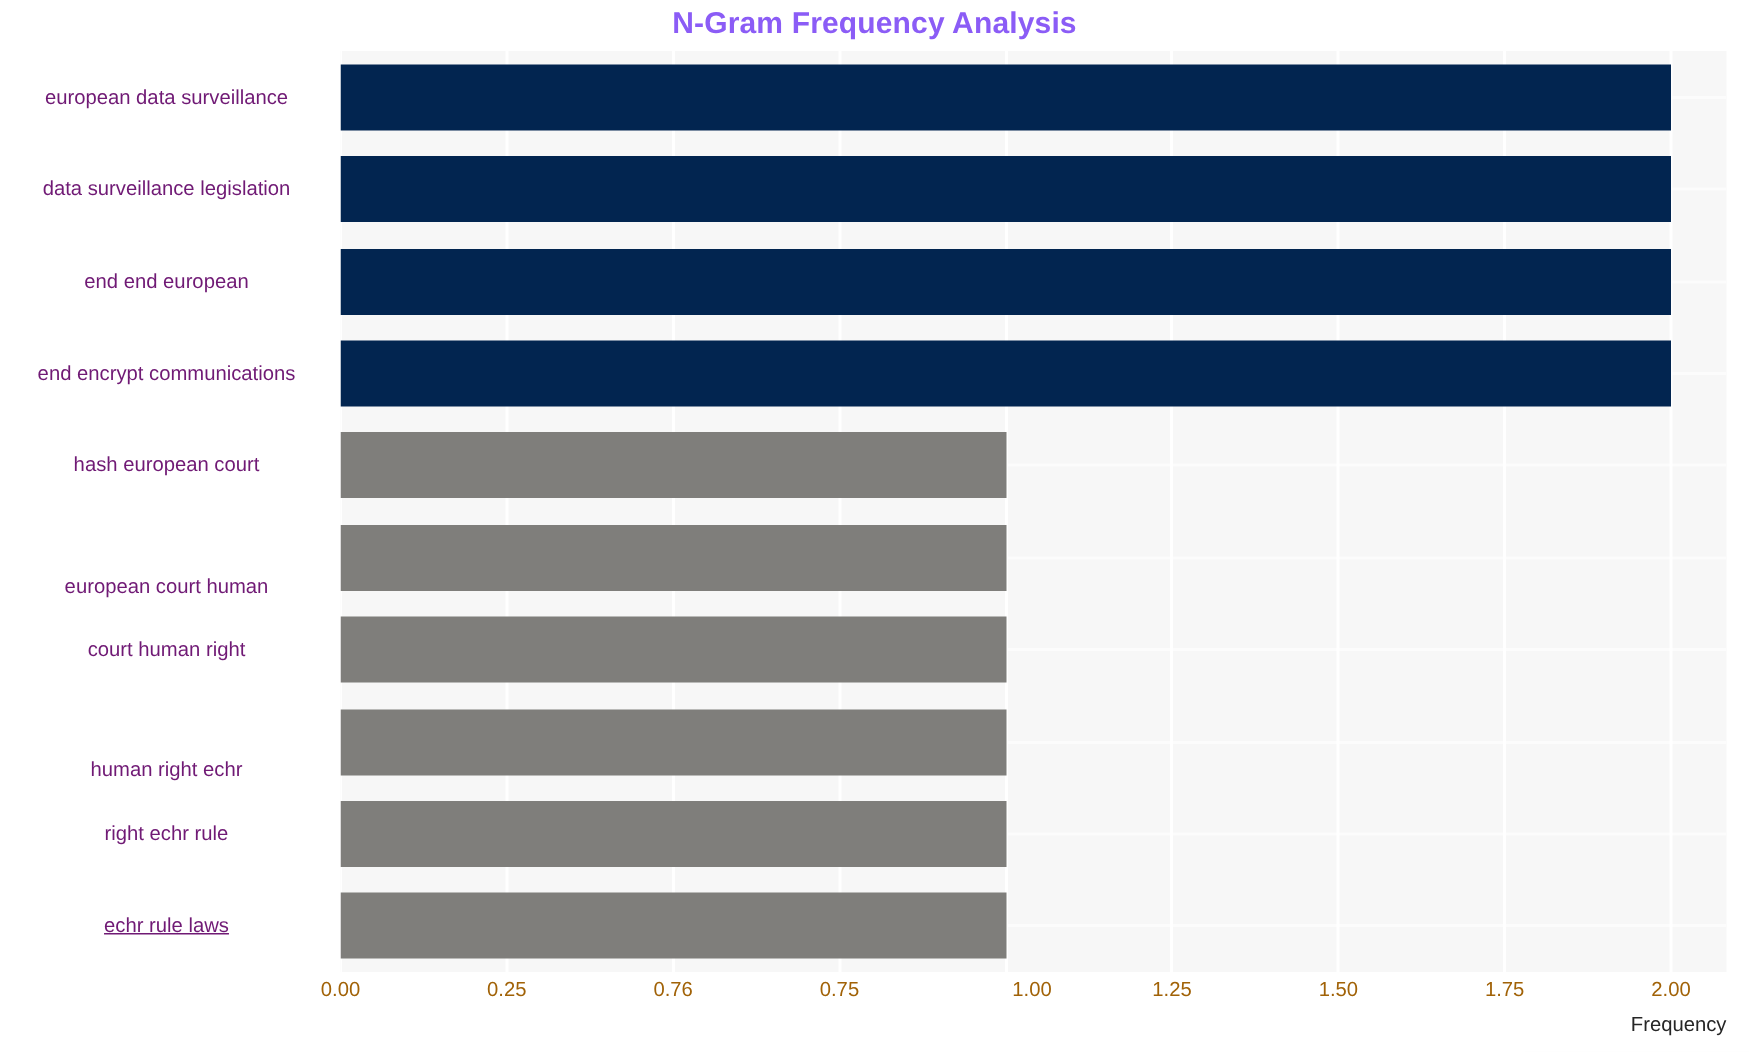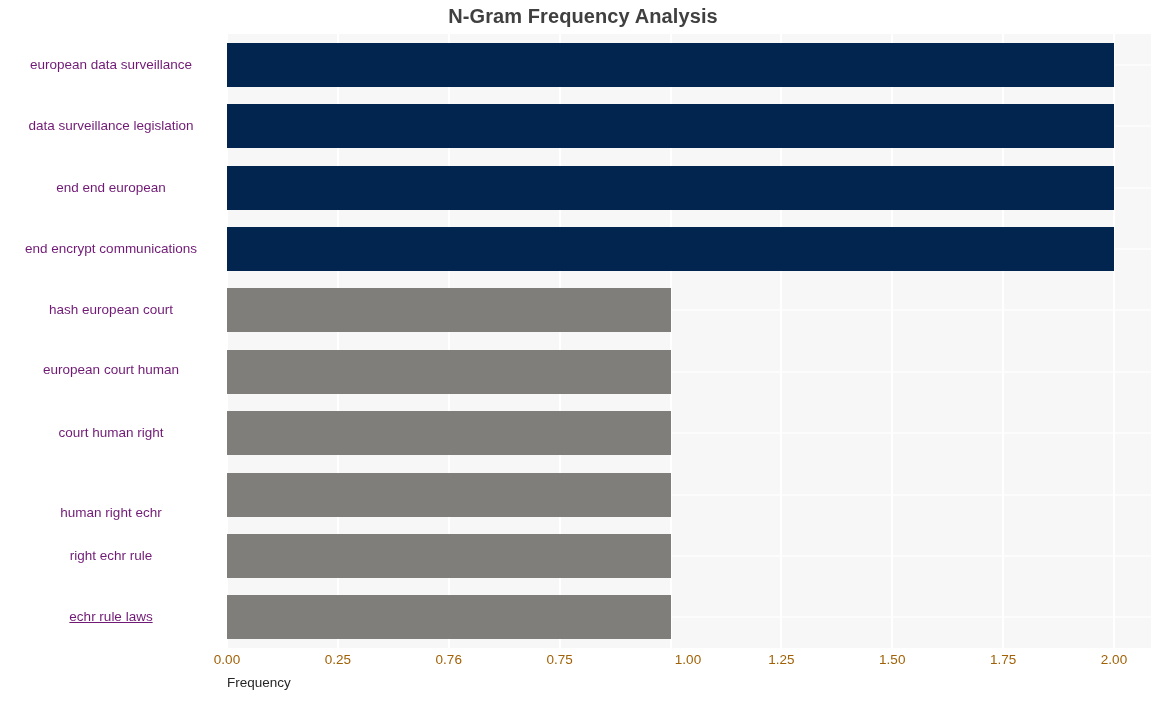--- a/index.html
+++ b/index.html
@@ -25,21 +25,21 @@
 
   
   #chart-title {
     position: absolute;
     left: 0;
     top: 5px;
     width: 1166px;
     text-align: center;
     font-size: 20px;
     font-weight: bold;
-    color: #404040;
+    color: #8b5cf6;
     letter-spacing: 0.1px;
   }
 
   
   #plot-area {
     position: absolute;
     left: 227px;
     top: 34px;
     width: 924px;
     height: 614px;
@@ -94,21 +94,21 @@
     font-size: 13.5px;
     color: #a16207;
     white-space: nowrap;
   }
 
   #xlabel {
     position: absolute;
     left: 227px;
     top: 675px;
     width: 924px;
-    text-align: left;
+    text-align: right;
     font-size: 13.5px;
     color: #262626;
   }
 </style>
 </head>
 <body>
 
 <div id="figure">
 
   <div id="chart-title">N-Gram Frequency Analysis</div>
@@ -145,21 +145,21 @@
       <div class="hgrid" style="top: 582.3px;"></div>
       <div class="bar" title="echr rule laws: 1" style="top: 561.3px; width: 443.5px; background: rgb(127, 126, 123);"></div>
     </div>
 
   <div id="ytick-layer">
       <div class="ytick" style="top: 56.7px;">european data surveillance</div>
       <div class="ytick" style="top: 118.1px;">data surveillance legislation</div>
       <div class="ytick" style="top: 179.5px;">end end european</div>
       <div class="ytick" style="top: 240.9px;">end encrypt communications</div>
       <div class="ytick" style="top: 302.3px;">hash european court</div>
-      <div class="ytick" style="top: 362px;">european court human</div>
+      <div class="ytick" style="top: 383px;">european court human</div>
       <div class="ytick" style="top: 425.1px;">court human right</div>
       <div class="ytick" style="top: 505px;">human right echr</div>
       <div class="ytick" style="top: 547.9px;">right echr rule</div>
       <div class="ytick" style="top: 609.3px; text-decoration: underline;">echr rule laws</div>
     </div>
 
   <div id="xtick-layer">
       <div class="xtick" style="left: 227px;">0.00</div>
       <div class="xtick" style="left: 337.875px;">0.25</div>
       <div class="xtick" style="left: 448.75px;">0.76</div>

